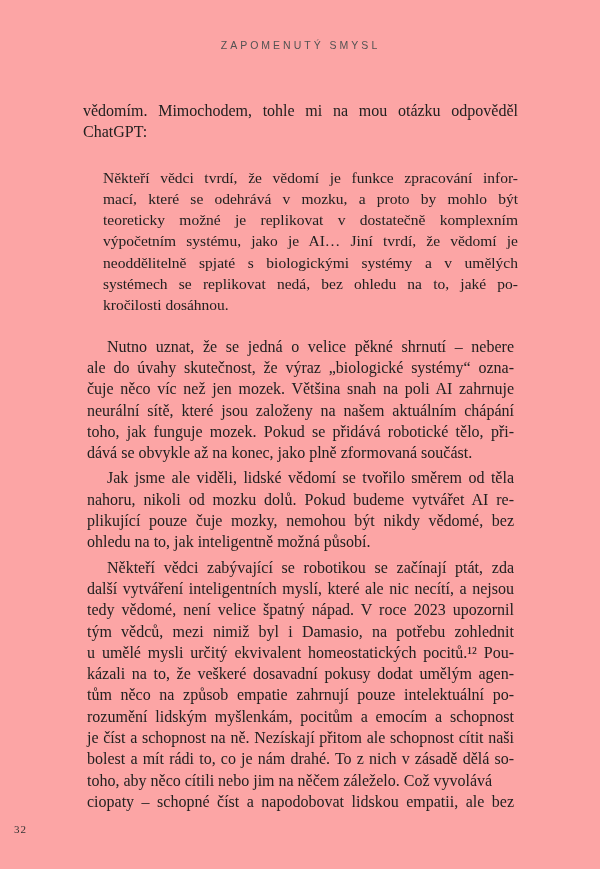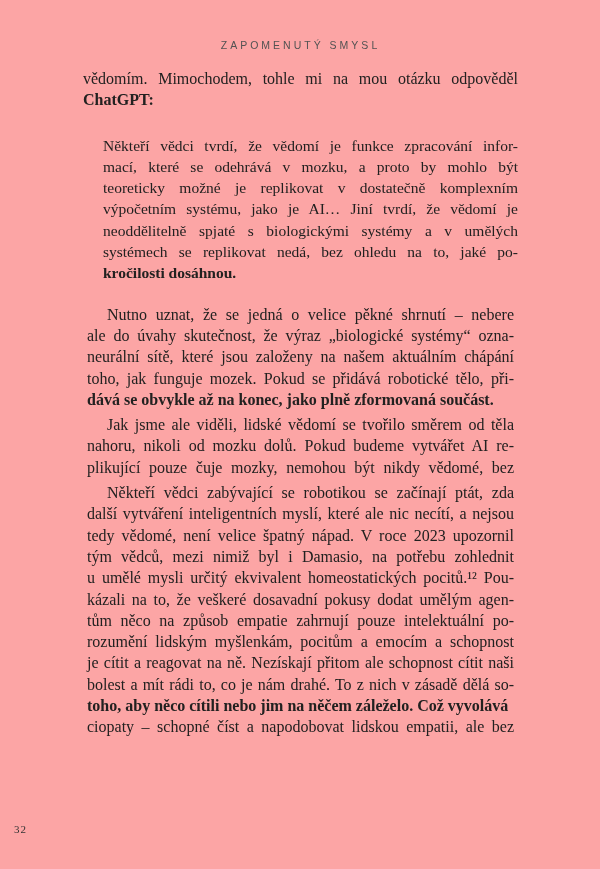--- a/index.html
+++ b/index.html
@@ -25,39 +25,38 @@
   .running-header {
     margin-top: 39px;
     text-align: center;
     font-family: "Liberation Sans", "DejaVu Sans", sans-serif;
     font-size: 10.5px;
     line-height: 13px;
     letter-spacing: 3px;
     color: #525252;
   }
   .opening-paragraph {
-    margin-top: 16px;
+    margin-top: 48px;
   }
   .quote-block {
     margin: 24px 0 20px 20px;
   }
   .body-paragraph {
     margin: 4px;
   }
   .pline {
     font-size: 16px;
     line-height: 21.3px;
     white-space: nowrap;
     text-align: justify;
     text-align-last: justify;
     text-justify: inter-word;
   }
   .pline.last {
     text-align-last: left;
-    font-weight: bold;
   }
   .pline.ind {
     text-indent: 20px;
   }
   .quote-block .pline {
     font-size: 15.5px;
   }
   .page-number {
     position: absolute;
     top: 823px;
@@ -88,41 +87,43 @@
         <div class="pline">teoreticky možné je replikovat v dostatečně komplexním</div>
         <div class="pline">výpočetním systému, jako je AI… Jiní tvrdí, že vědomí je</div>
         <div class="pline">neoddělitelně spjaté s biologickými systémy a v umělých</div>
         <div class="pline">systémech se replikovat nedá, bez ohledu na to, jaké po-</div>
         <div class="pline last">kročilosti dosáhnou.</div>
       </blockquote>
 
     <div class="body-paragraph">
         <div class="pline ind">Nutno uznat, že se jedná o velice pěkné shrnutí – nebere</div>
         <div class="pline">ale do úvahy skutečnost, že výraz „biologické systémy“ ozna-</div>
+        <div class="pline">čuje něco víc než jen mozek. Většina snah na poli AI zahrnuje</div>
         <div class="pline">neurální sítě, které jsou založeny na našem aktuálním chápání</div>
         <div class="pline">toho, jak funguje mozek. Pokud se přidává robotické tělo, při-</div>
         <div class="pline last">dává se obvykle až na konec, jako plně zformovaná součást.</div>
       </div>
 
     <div class="body-paragraph">
         <div class="pline ind">Jak jsme ale viděli, lidské vědomí se tvořilo směrem od těla</div>
         <div class="pline">nahoru, nikoli od mozku dolů. Pokud budeme vytvářet AI re-</div>
         <div class="pline">plikující pouze čuje mozky, nemohou být nikdy vědomé, bez</div>
+        <div class="pline last">ohledu na to, jak inteligentně možná působí.</div>
       </div>
 
     <div class="body-paragraph">
         <div class="pline ind">Někteří vědci zabývající se robotikou se začínají ptát, zda</div>
         <div class="pline">další vytváření inteligentních myslí, které ale nic necítí, a nejsou</div>
         <div class="pline">tedy vědomé, není velice špatný nápad. V roce 2023 upozornil</div>
         <div class="pline">tým vědců, mezi nimiž byl i Damasio, na potřebu zohlednit</div>
         <div class="pline">u umělé mysli určitý ekvivalent homeostatických pocitů.¹² Pou-</div>
         <div class="pline">kázali na to, že veškeré dosavadní pokusy dodat umělým agen-</div>
         <div class="pline">tům něco na způsob empatie zahrnují pouze intelektuální po-</div>
         <div class="pline">rozumění lidským myšlenkám, pocitům a emocím a schopnost</div>
-        <div class="pline">je cítit a reagovat na ně. Nezískají přitom ale schopnost cítit naši</div>
+        <div class="pline">je číst a schopnost na ně. Nezískají přitom ale schopnost cítit naši</div>
         <div class="pline">bolest a mít rádi to, co je nám drahé. To z nich v zásadě dělá so-</div>
         <div class="pline last">toho, aby něco cítili nebo jim na něčem záleželo. Což vyvolává</div>
         <div class="pline">ciopaty – schopné číst a napodobovat lidskou empatii, ale bez</div>
       </div>
 
   </div>
 
   <div class="page-number">32</div>
 </div>
 

